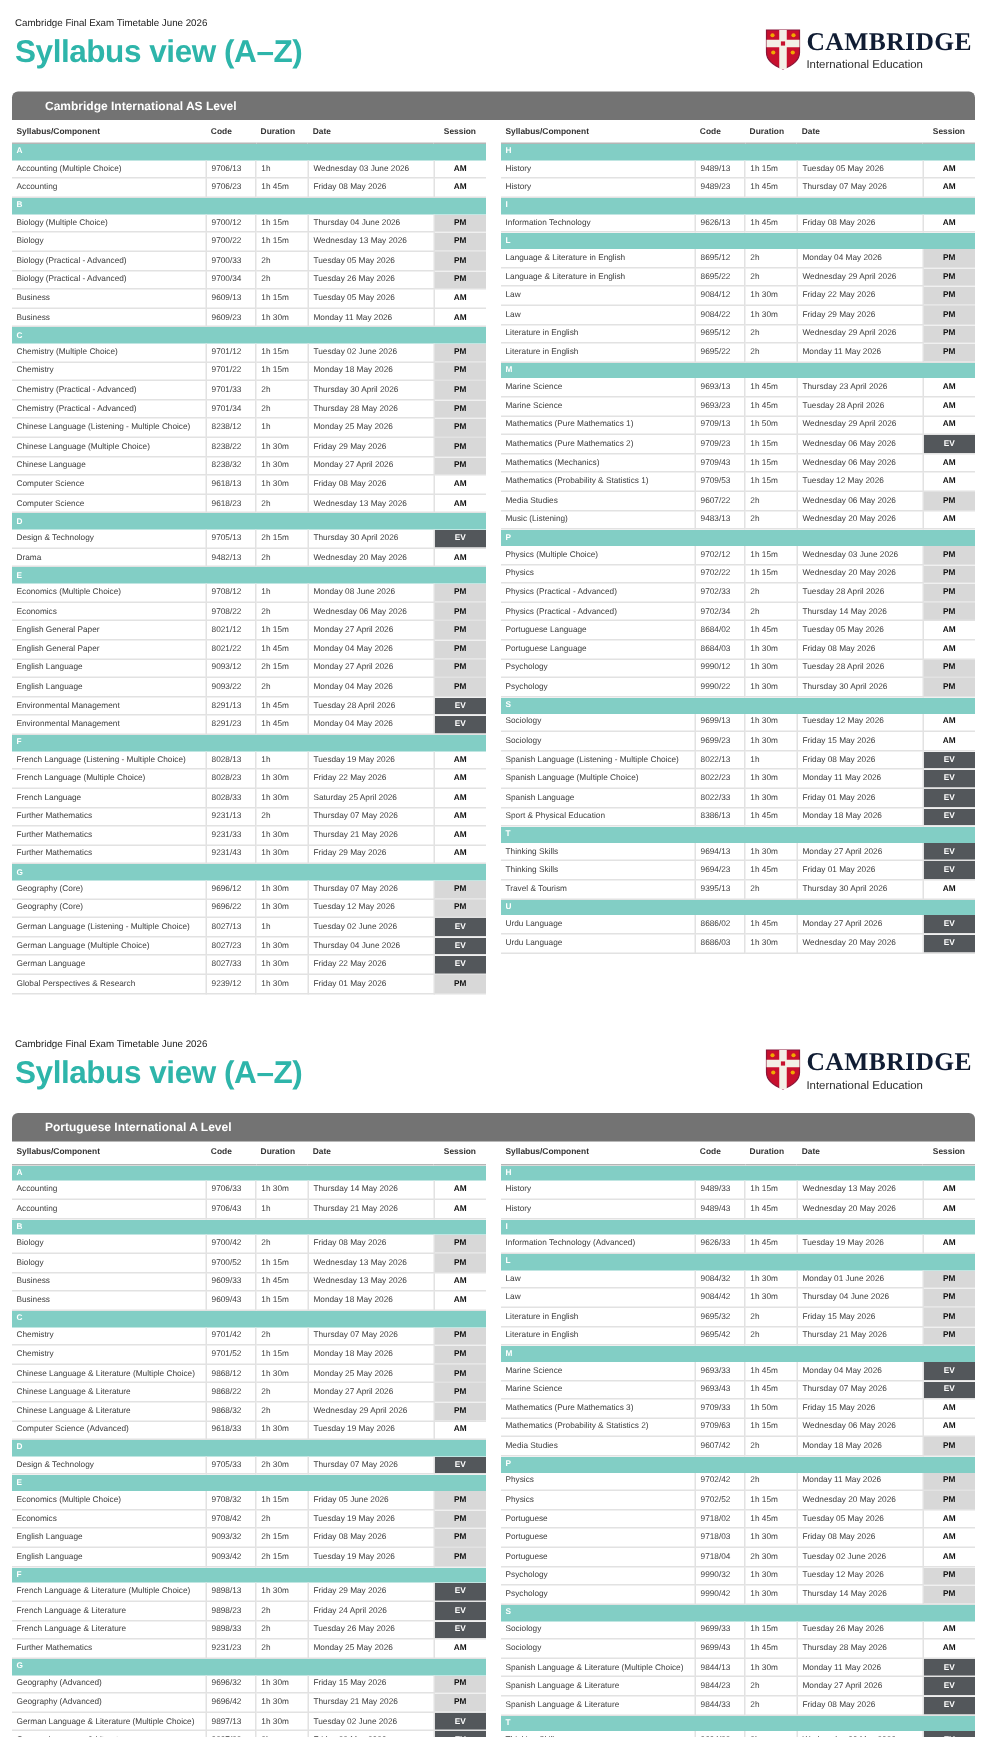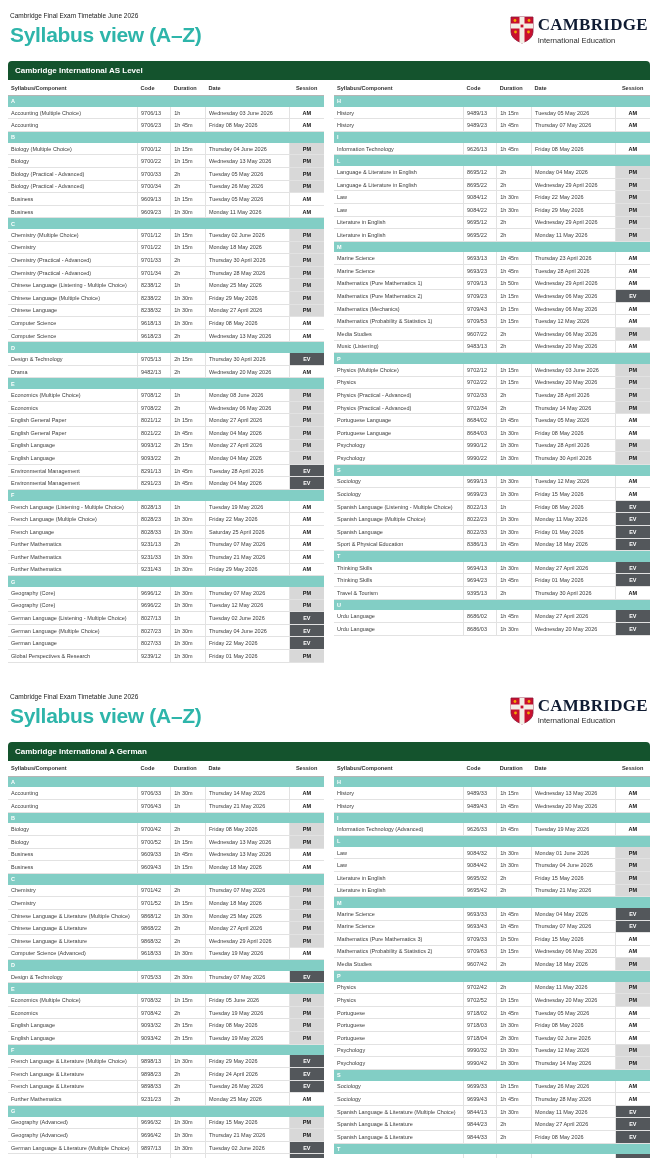--- a/index.html
+++ b/index.html
@@ -8,21 +8,21 @@
     width: 658px;
     font-family: "Liberation Sans", sans-serif;
     color: #333;
   }
   .sheet { padding: 10px 8px 0 8px; }
   .sheet + .sheet { padding-top: 28px; }
 
   .sheet-header {
     display: flex;
     justify-content: space-between;
-    align-items: center;
+    align-items: flex-end;
     margin: 2px 2px 14px 2px;
   }
   .eyebrow { font-size: 6.5px; color: #1a1a1a; }
   .title {
     font-size: 21px;
     font-weight: bold;
     color: #2eb5aa;
     letter-spacing: -0.3px;
     margin-top: 4px;
   }
@@ -32,25 +32,25 @@
     font-family: "Liberation Serif", serif;
     font-size: 17px;
     font-weight: 600;
     color: #101c33;
     letter-spacing: 0.3px;
     line-height: 1;
   }
   .logo-sub { font-size: 7.6px; color: #2b2b2b; margin-top: 2.5px; }
 
   .banner {
-    background: #14532d;
+    background: #737373;
     color: #ffffff;
     font-size: 8px;
     font-weight: bold;
-    padding: 5px 7px;
+    padding: 5px 22px;
     border-radius: 4px 4px 0 0;
   }
 
   .tables { display: flex; gap: 10px; align-items: flex-start; }
   .tcol { flex: 1; min-width: 0; }
   table { width: 100%; border-collapse: collapse; table-layout: fixed; }
   col.c-name { width: 41%; }
   col.c-code { width: 10.5%; }
   col.c-dur  { width: 11%; }
   col.c-date { width: 26.5%; }
@@ -755,21 +755,21 @@
           <rect x="10.6" y="8.6" width="2.8" height="2.8" fill="#c8102e"></rect>
         </svg>
       </span>
       <div>
         <div class="logo-name">CAMBRIDGE</div>
         <div class="logo-sub">International Education</div>
       </div>
     </div>
   </div>
 
-  <div class="banner">Cambridge International A German</div>
+  <div class="banner">Portuguese International A Level</div>
   <div class="tables">
     <div class="tcol">
       <table>
           <colgroup>
             <col class="c-name">
             <col class="c-code">
             <col class="c-dur">
             <col class="c-date">
             <col class="c-sess">
           </colgroup>

